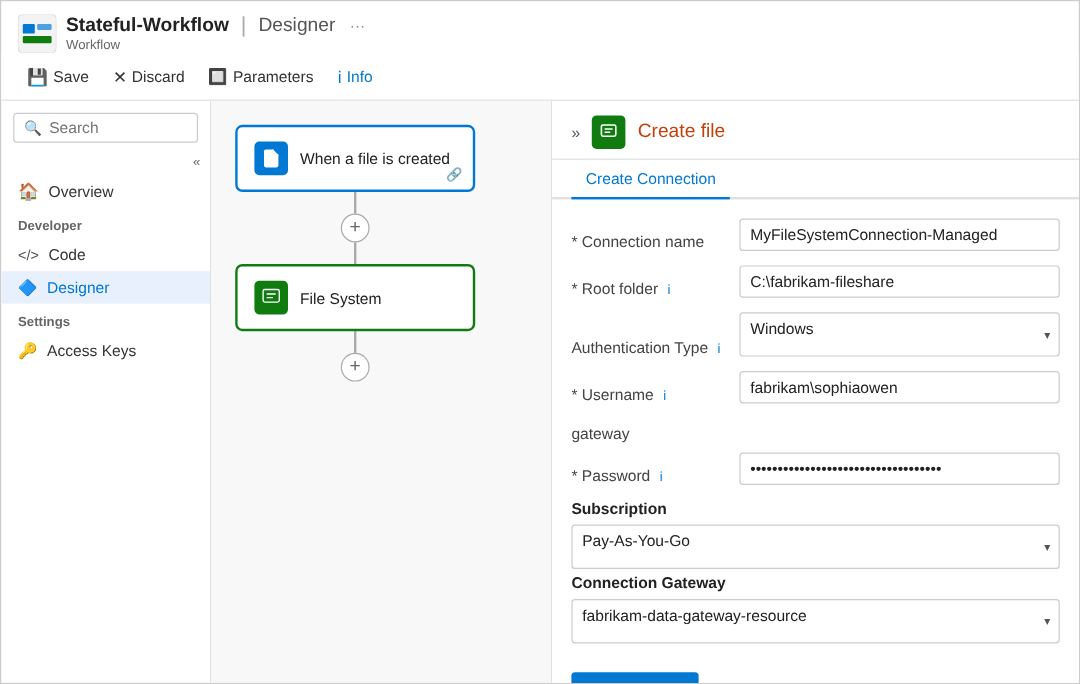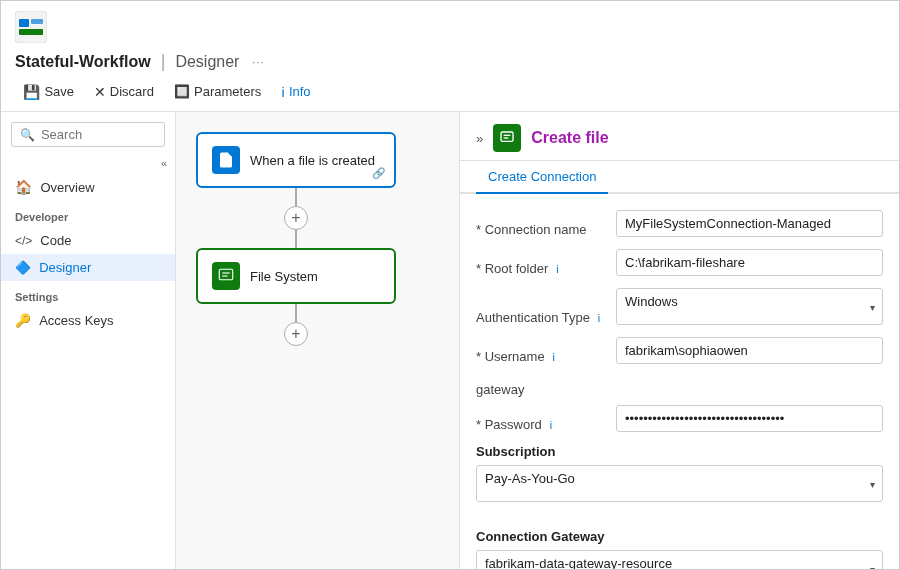--- a/index.html
+++ b/index.html
@@ -33,36 +33,36 @@
     .workflow-node-label { font-size: 13px; font-weight: 500; color: #222; }
     .node-link-icon { position: absolute; bottom: 6px; right: 8px; font-size: 11px; color: #aaa; }
     .connector { display: flex; flex-direction: column; align-items: center; gap: 0; }
     .connector-line { width: 2px; height: 18px; background: #aaa; }
     .connector-plus { width: 24px; height: 24px; border: 1px solid #aaa; border-radius: 50%; background: #fff; display: flex; align-items: center; justify-content: center; font-size: 16px; color: #666; cursor: pointer; }
 
     
     .right-panel { width: 440px; border-left: 1px solid #e0e0e0; background: #fff; display: flex; flex-direction: column; overflow-y: auto; flex-shrink: 0; }
     .panel-header { display: flex; align-items: center; gap: 10px; padding: 12px 16px 8px; border-bottom: 1px solid #e0e0e0; }
     .panel-action-icon { width: 28px; height: 28px; background: #107c10; border-radius: 4px; display: flex; align-items: center; justify-content: center; font-size: 14px; color: #fff; }
-    .panel-title { font-size: 16px; font-weight: 700; color: #a21caf; }
+    .panel-title { font-size: 16px; font-weight: 400; color: #c2410c; }
     .panel-tabs { display: flex; border-bottom: 2px solid #e0e0e0; padding: 0 16px; }
     .panel-tab { padding: 8px 12px; font-size: 13px; cursor: pointer; color: #555; border-bottom: 2px solid transparent; margin-bottom: -2px; }
     .panel-tab.active { color: #0078d4; border-bottom-color: #0078d4; font-weight: 500; }
     .panel-content { padding: 16px; flex: 1; }
     .form-row { display: flex; align-items: flex-end; margin-bottom: 12px; }
     .form-label { width: 140px; font-size: 13px; color: #444; flex-shrink: 0; padding-top: 6px; }
     .form-control { flex: 1; }
     .form-input { width: 100%; padding: 5px 8px; border: 1px solid #ccc; border-radius: 3px; font-size: 13px; color: #222; outline: none; }
     .form-select-wrapper { position: relative; width: 100%; }
     .form-select { width: 100%; padding: 5px 28px 15px 8px; border: 1px solid #ccc; border-radius: 3px; font-size: 13px; color: #222; outline: none; appearance: none; background: #fff; cursor: pointer; }
     .form-select-chevron { position: absolute; right: 8px; top: 50%; transform: translateY(-50%); font-size: 10px; color: #555; pointer-events: none; }
     .section-label { font-size: 13px; font-weight: 600; color: #222; margin-bottom: 6px; }
     .create-btn { background: #0078d4; color: #fff; border: none; border-radius: 3px; padding: 8px 32px; font-size: 14px; cursor: pointer; margin-top: 8px; }
 
-    .header-top { display: flex; padding: 10px 14px 0; gap: 8px; position: relative; flex-direction: column; }
+    .header-top { display: flex; align-items: center; padding: 10px 14px 0; gap: 8px; position: relative; }
     .header-name-block { display: flex; flex-direction: column; }
     .header-name-row { display: flex; align-items: center; gap: 6px; }
   </style>
 </head>
 <body>
 
 <div class="header-top">
   <div style="width:32px;height:32px;flex-shrink:0;">
     <svg width="32" height="32" viewBox="0 0 32 32">
       <rect width="32" height="32" rx="4" fill="#f3f3f3" stroke="#ddd"></rect>
@@ -71,20 +71,21 @@
       <rect x="4" y="18" width="24" height="6" rx="1" fill="#107c10"></rect>
     </svg>
   </div>
   <div class="header-name-block">
     <div class="header-name-row">
       <span style="font-size:16px;font-weight:600;color:#222;">Stateful-Workflow</span>
       <span style="color:#aaa;font-size:18px;margin:0 4px;">|</span>
       <span style="font-size:16px;color:#555;">Designer</span>
       <span style="color:#888;margin-left:6px;font-size:13px;cursor:pointer;">···</span>
     </div>
+    <div style="font-size:11px;color:#666;">Workflow</div>
   </div>
 </div>
 
 <div class="toolbar">
   <button class="toolbar-btn">
     <span style="font-size:14px;">💾</span>
     <span>Save</span>
   </button>
   <button class="toolbar-btn">
     <span style="font-size:14px;">✕</span>
@@ -253,21 +254,21 @@
           <span>* Password</span>
           <span style="color:#0078d4;margin-left:4px;font-size:11px;">ℹ</span>
         </div>
         <div class="form-control">
           <input type="password" class="form-input" value="aaaaaaaaaaaaaaaaaaaaaaaaaaaaaaaaaaa" style="">
         </div>
       </div>
 
       
       <div class="section-label">Subscription</div>
-      <div style="margin-bottom:27px;">
+      <div style="margin-bottom:4px;">
         <div class="form-select-wrapper">
           <select class="form-select">
             <option>Pay-As-You-Go</option>
             <option>Enterprise</option>
           </select>
           <span class="form-select-chevron">▾</span>
         </div>
       </div>
 
       

